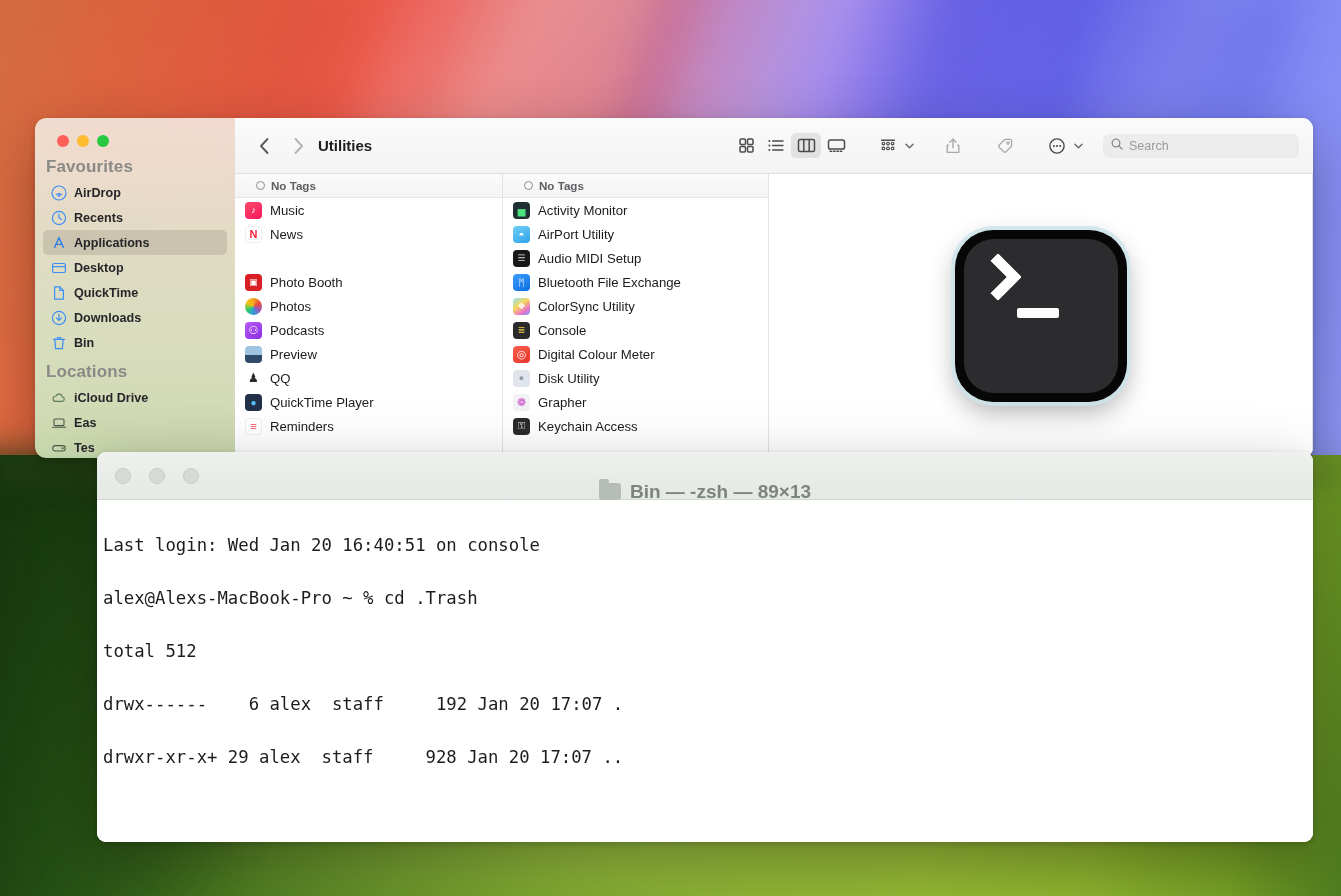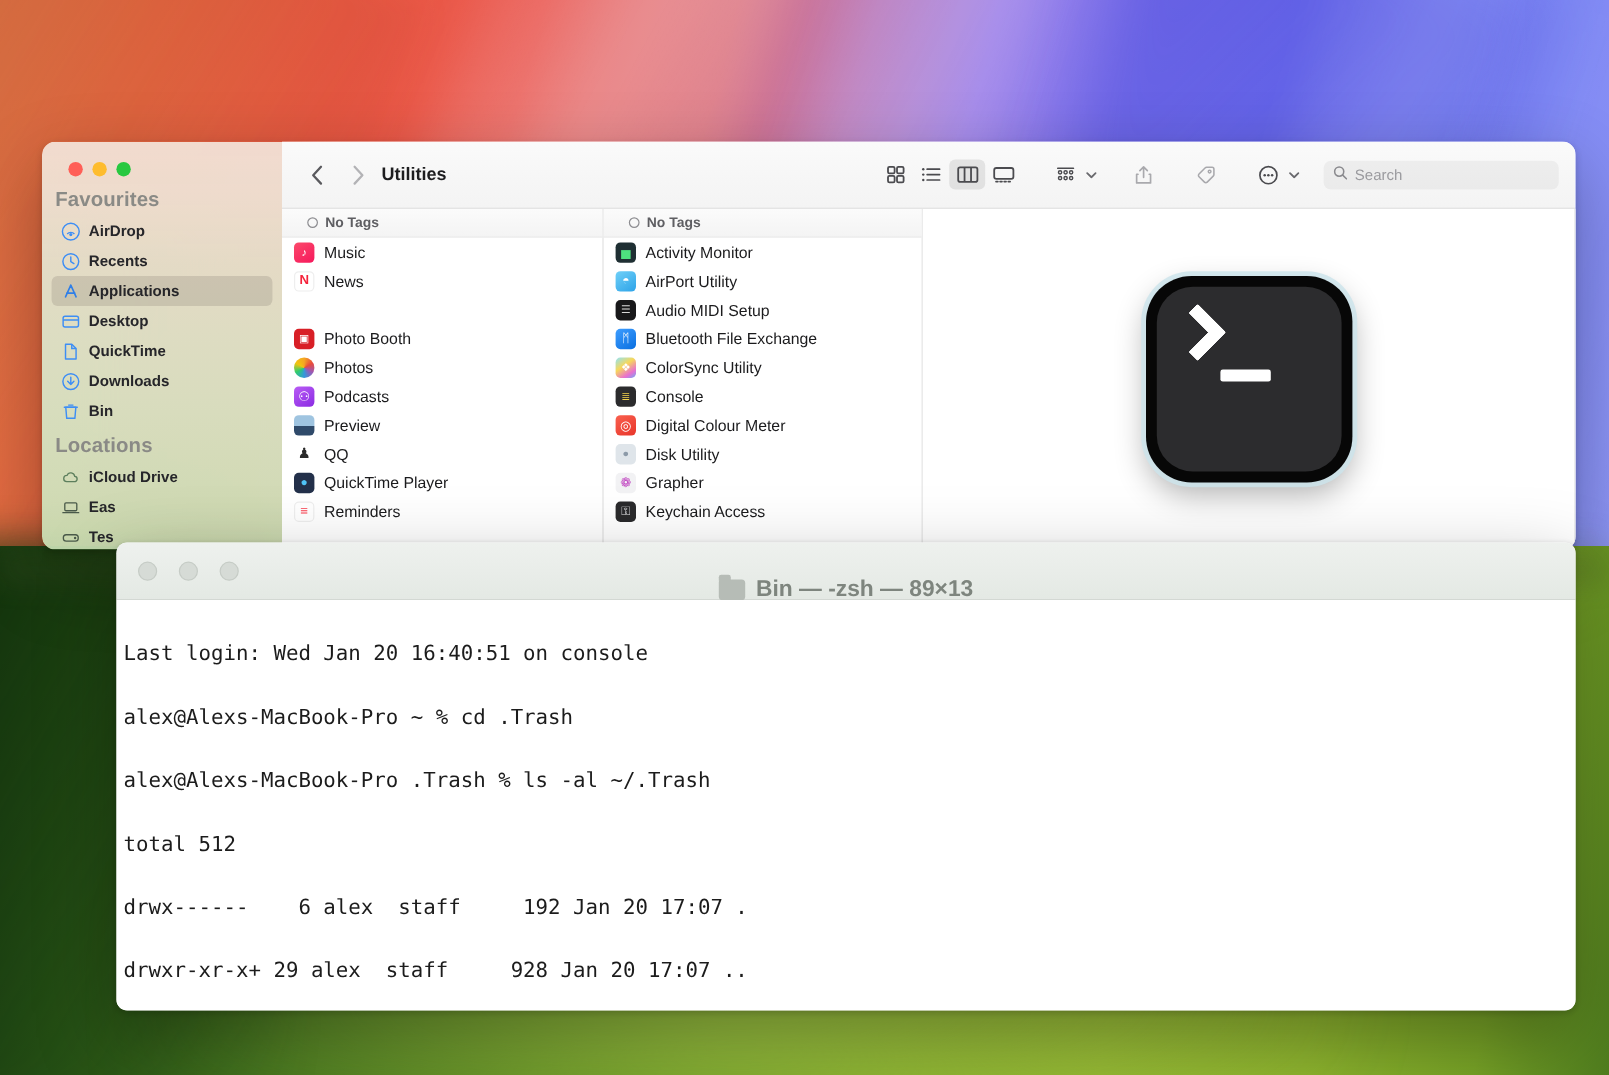--- a/index.html
+++ b/index.html
@@ -613,21 +613,20 @@
       <div class="tl-off"></div>
     </div>
     <div id="term-title-text">
       <span class="folder-ico"></span>
       <span>Bin — -zsh — 89×13</span>
     </div>
   </div>
   <div id="term-body">
 <div>Last login: Wed Jan 20 16:40:51 on console</div>
 <div>alex@Alexs-MacBook-Pro ~ % cd .Trash</div>
-<div>alex@Alexs-MacBook-Pro .Trash % ls -al ~/.Trash</div>
 <div>total 512</div>
 <div>drwx------    6 alex  staff     192 Jan 20 17:07 .</div>
 <div>drwxr-xr-x+ 29 alex  staff     928 Jan 20 17:07 ..</div>
 
 
 
 
 
 
   </div>

